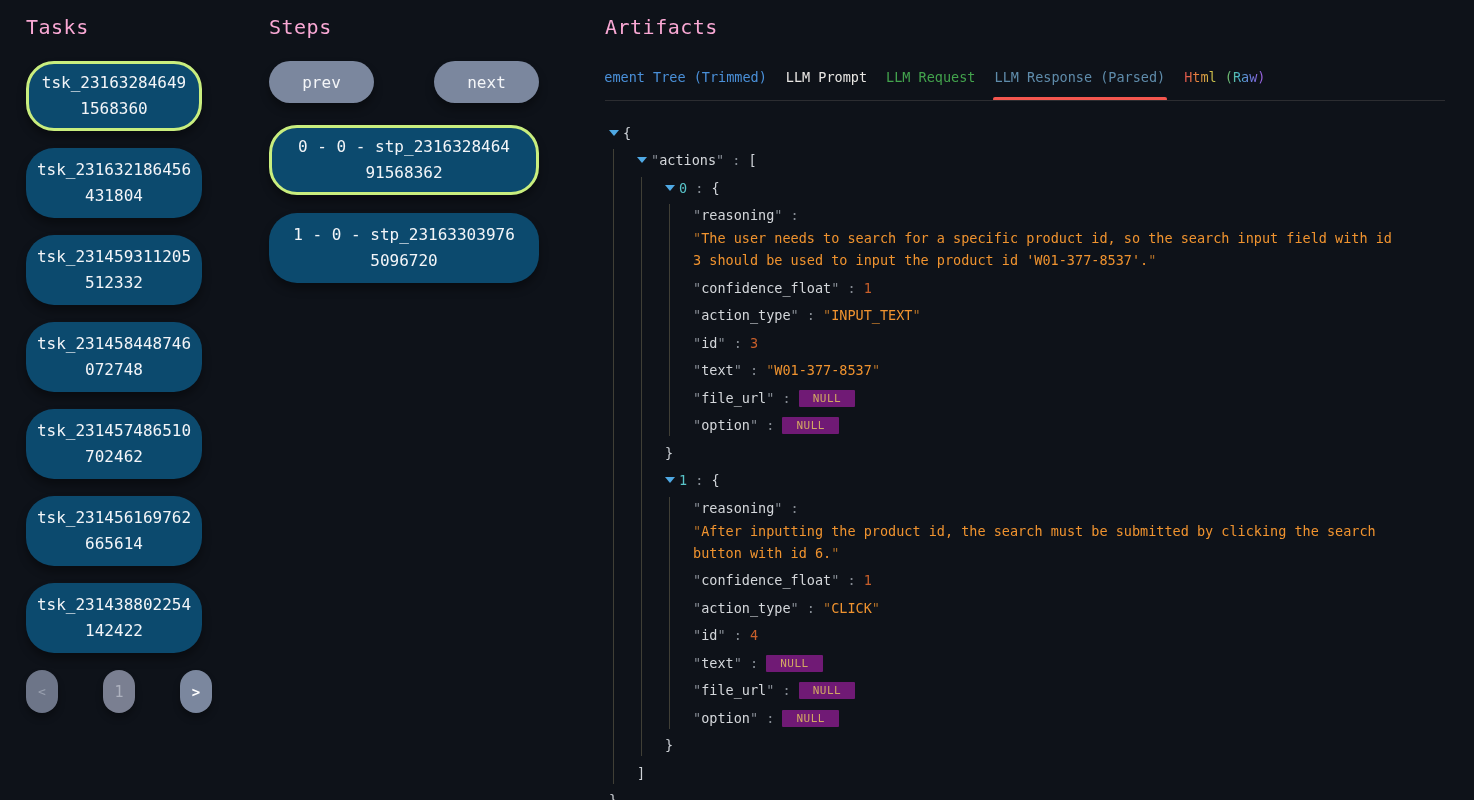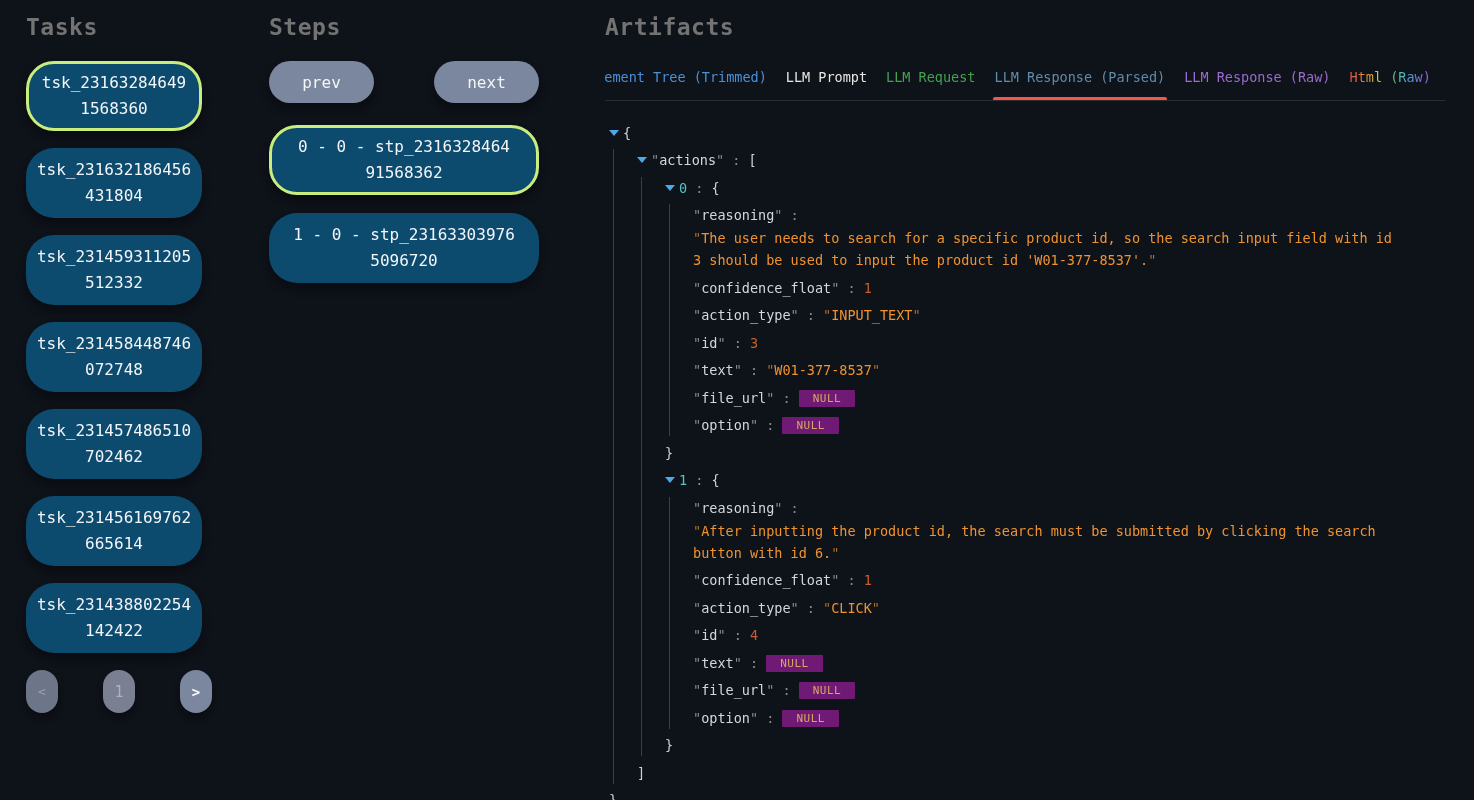--- a/index.html
+++ b/index.html
@@ -11,22 +11,22 @@
     color:#e9ebee;
   }
   .app { display:flex; width:100%; height:100%; }
 
   
   .col-tasks  { width:269px; padding:12px 0 0 26px; flex:none; }
   .col-steps  { width:336px; padding:12px 0 0 0;  flex:none; }
   .col-artifacts { flex:1; min-width:0; padding:12px 0 0 0; }
 
   .col-title {
-    font-size:23px; font-weight:bold; letter-spacing:0.5px;
-    color:#737373; height:30px; line-height:30px; margin-bottom:19px;
+    font-size:20px; font-weight:normal; letter-spacing:0.5px;
+    color:#f9a8d4; height:30px; line-height:30px; margin-bottom:19px;
   }
 
   
   .btn {
     background:#0c4a6e; color:#f3f5f8;
     border:none; border-radius:28px;
     font-family:"DejaVu Sans Mono", monospace;
     font-size:16px; line-height:26px;
     display:flex; align-items:center; justify-content:center;
     text-align:center; cursor:pointer;
@@ -142,21 +142,20 @@
   </div>
 
   <div class="col-artifacts">
     <div class="col-title">Artifacts</div>
     <div class="tabbar">
       <div class="tabs-inner" id="tabs-inner">
           <span class="tab" style="color: rgb(74, 144, 217);">Element Tree (Trimmed)</span>
           <span class="tab" style="color: rgb(232, 230, 227);">LLM Prompt</span>
           <span class="tab" style="color: rgb(67, 163, 77);">LLM Request</span>
           <span class="tab active" style="color: rgb(95, 140, 171);">LLM Response (Parsed)</span>
-          <span class="tab" style="color: rgb(154, 107, 208);">LLM Response (Raw)</span>
           <span class="tab rainbow">Html (Raw)</span>
         </div>
     </div>
     <div class="tree" id="json-tree">
         <div class="node">
           <div class="row"><span class="arrow"></span><span class="pun">{</span></div>
           <div class="children">
             <div class="node">
               <div class="row"><span class="arrow"></span><span class="q">"</span><span class="key">actions</span><span class="q">"</span><span class="colon"> : </span><span class="pun">[</span></div>
               <div class="children">

